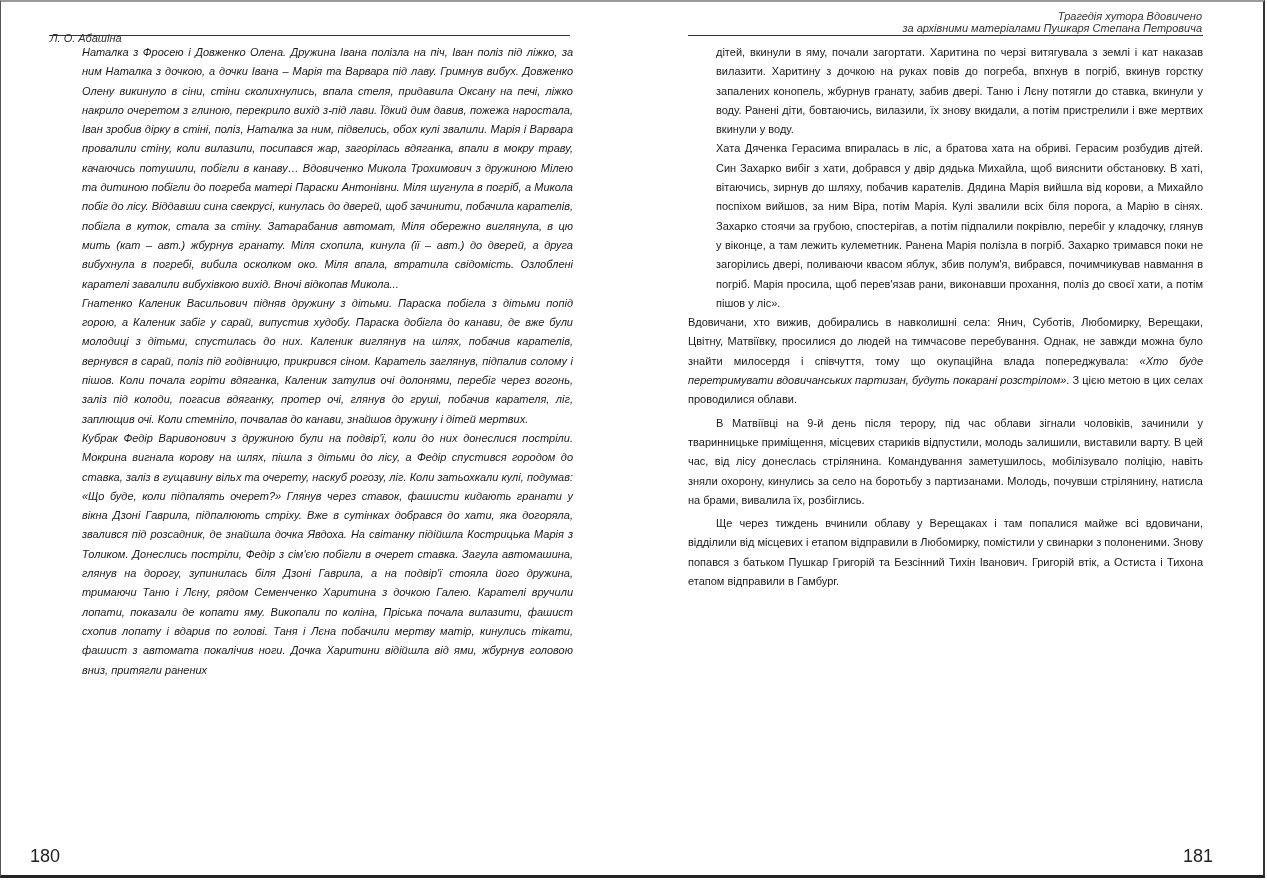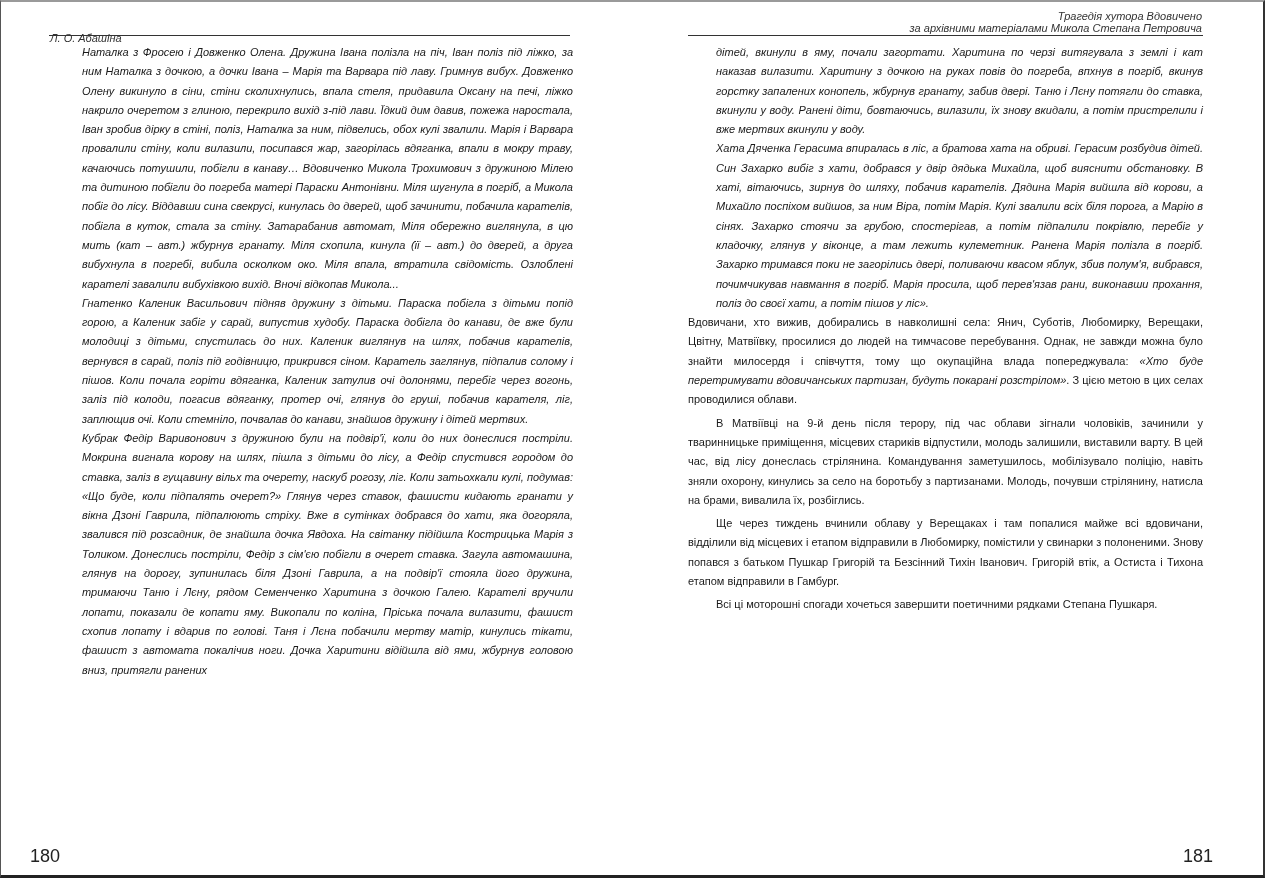--- a/index.html
+++ b/index.html
@@ -14,21 +14,21 @@
   .running-head { position: absolute; font-style: italic; font-size: 11px; color: #333; line-height: 12px; }
   .page-left .running-head { left: 50px; top: 20px; margin-top: 12px; }
   .page-right .running-head { right: 65px; top: 10px; text-align: right; }
   .head-rule { position: absolute; height: 0; border-top: 1.5px solid #333; }
   .page-left .head-rule { left: 49px; top: 35px; width: 521px; }
   .page-right .head-rule { left: 55px; top: 35px; width: 515px; }
   .text { position: absolute; font-size: 11px; line-height: 19.3px; text-align: justify; }
   .page-left .text { left: 82px; top: 43px; width: 491px; font-style: italic; }
   .page-right .text { left: 55px; top: 43px; width: 515px; }
   .text p { margin: 0; }
-  .quote { font-style: italic; padding-left: 28px; }
+  .quote { padding-left: 28px; }
   .indent { text-indent: 28px; }
   .gap { margin-top: 4px !important; }
   .folio { position: absolute; top: 846px; font-size: 18px; color: #222; }
   .page-left .folio { left: 30px; }
   .page-right .folio { right: 54px; }
   em { font-style: italic; }
 </style>
 </head>
 <body>
 
@@ -41,25 +41,24 @@
     <p>Наталка з Фросею і Довженко Олена. Дружина Івана полізла на піч, Іван поліз під ліжко, за ним Наталка з дочкою, а дочки Івана – Марія та Варвара під лаву. Гримнув вибух. Довженко Олену викинуло в сіни, стіни сколихнулись, впала стеля, придавила Оксану на печі, ліжко накрило очеретом з глиною, перекрило вихід з-під лави. Їдкий дим давив, пожежа наростала, Іван зробив дірку в стіні, поліз, Наталка за ним, підвелись, обох кулі звалили. Марія і Варвара провалили стіну, коли вилазили, посипався жар, загорілась вдяганка, впали в мокру траву, качаючись потушили, побігли в канаву… Вдовиченко Микола Трохимович з дружиною Мілею та дитиною побігли до погреба матері Параски Антонівни. Міля шугнула в погріб, а Микола побіг до лісу. Віддавши сина свекрусі, кинулась до дверей, щоб зачинити, побачила карателів, побігла в куток, стала за стіну. Затарабанив автомат, Міля обережно виглянула, в цю мить (кат – авт.) жбурнув гранату. Міля схопила, кинула (її – авт.) до дверей, а друга вибухнула в погребі, вибила осколком око. Міля впала, втратила свідомість. Озлоблені карателі завалили вибухівкою вихід. Вночі відкопав Микола...</p>
     <p>Гнатенко Каленик Васильович підняв дружину з дітьми. Параска побігла з дітьми попід горою, а Каленик забіг у сарай, випустив худобу. Параска добігла до канави, де вже були молодиці з дітьми, спустилась до них. Каленик виглянув на шлях, побачив карателів, вернувся в сарай, поліз під годівницю, прикрився сіном. Каратель заглянув, підпалив солому і пішов. Коли почала горіти вдяганка, Каленик затулив очі долонями, перебіг через вогонь, заліз під колоди, погасив вдяганку, протер очі, глянув до груші, побачив карателя, ліг, заплющив очі. Коли стемніло, почвалав до канави, знайшов дружину і дітей мертвих.</p>
     <p>Кубрак Федір Варивонович з дружиною були на подвір'ї, коли до них донеслися постріли. Мокрина вигнала корову на шлях, пішла з дітьми до лісу, а Федір спустився городом до ставка, заліз в гущавину вільх та очерету, наскуб рогозу, ліг. Коли затьохкали кулі, подумав: «Що буде, коли підпалять очерет?» Глянув через ставок, фашисти кидають гранати у вікна Дзоні Гаврила, підпалюють стріху. Вже в сутінках добрався до хати, яка догоряла, звалився під розсадник, де знайшла дочка Явдоха. На світанку підійшла Кострицька Марія з Толиком. Донеслись постріли, Федір з сім'єю побігли в очерет ставка. Загула автомашина, глянув на дорогу, зупинилась біля Дзоні Гаврила, а на подвір'ї стояла його дружина, тримаючи Таню і Лєну, рядом Семенченко Харитина з дочкою Галею. Карателі вручили лопати, показали де копати яму. Викопали по коліна, Пріська почала вилазити, фашист схопив лопату і вдарив по голові. Таня і Лєна побачили мертву матір, кинулись тікати, фашист з автомата покалічив ноги. Дочка Харитини відійшла від ями, жбурнув головою вниз, притягли ранених</p>
   </div>
   <div class="folio">180</div>
 </div>
 
 <div class="page page-right">
   <div class="running-head">
     <div>Трагедія хутора Вдовичено</div>
-    <div>за архівними матеріалами Микола Степана Петровича</div>
+    <div>за архівними матеріалами Пушкаря Степана Петровича</div>
   </div>
   <div class="head-rule"></div>
   <div class="text">
     <p class="quote">дітей, вкинули в яму, почали загортати. Харитина по черзі витягувала з землі і кат наказав вилазити. Харитину з дочкою на руках повів до погреба, впхнув в погріб, вкинув горстку запалених конопель, жбурнув гранату, забив двері. Таню і Лєну потягли до ставка, вкинули у воду. Ранені діти, бовтаючись, вилазили, їх знову вкидали, а потім пристрелили і вже мертвих вкинули у воду.</p>
     <p class="quote">Хата Дяченка Герасима впиралась в ліс, а братова хата на обриві. Герасим розбудив дітей. Син Захарко вибіг з хати, добрався у двір дядька Михайла, щоб вияснити обстановку. В хаті, вітаючись, зирнув до шляху, побачив карателів. Дядина Марія вийшла від корови, а Михайло поспіхом вийшов, за ним Віра, потім Марія. Кулі звалили всіх біля порога, а Марію в сінях. Захарко стоячи за грубою, спостерігав, а потім підпалили покрівлю, перебіг у кладочку, глянув у віконце, а там лежить кулеметник. Ранена Марія полізла в погріб. Захарко тримався поки не загорілись двері, поливаючи квасом яблук, збив полум'я, вибрався, почимчикував навмання в погріб. Марія просила, щоб перев'язав рани, виконавши прохання, поліз до своєї хати, а потім пішов у ліс».</p>
     <p><span>Вдовичани, хто вижив, добирались в навколишні села: Янич, Суботів, Любомирку, Верещаки, Цвітну, Матвіївку, просилися до людей на тимчасове перебування. Однак, не завжди можна було знайти милосердя і співчуття, тому що окупаційна влада попереджувала: </span><em>«Хто буде перетримувати вдовичанських партизан, будуть покарані розстрілом»</em><span>. З цією метою в цих селах проводилися облави.</span></p>
     <p class="indent gap">В Матвіївці на 9-й день після терору, під час облави зігнали чоловіків, зачинили у тваринницьке приміщення, місцевих стариків відпустили, молодь залишили, виставили варту. В цей час, від лісу донеслась стрілянина. Командування заметушилось, мобілізувало поліцію, навіть зняли охорону, кинулись за село на боротьбу з партизанами. Молодь, почувши стрілянину, натисла на брами, вивалила їх, розбіглись.</p>
     <p class="indent gap">Ще через тиждень вчинили облаву у Верещаках і там попалися майже всі вдовичани, відділили від місцевих і етапом відправили в Любомирку, помістили у свинарки з полоненими. Знову попався з батьком Пушкар Григорій та Безсінний Тихін Іванович. Григорій втік, а Остиста і Тихона етапом відправили в Гамбург.</p>
-    <p class="indent gap">Всі ці моторошні спогади хочеться завершити поетичними рядками Степана Пушкаря.</p>
   </div>
   <div class="folio">181</div>
 </div>
 
 </body></html>

